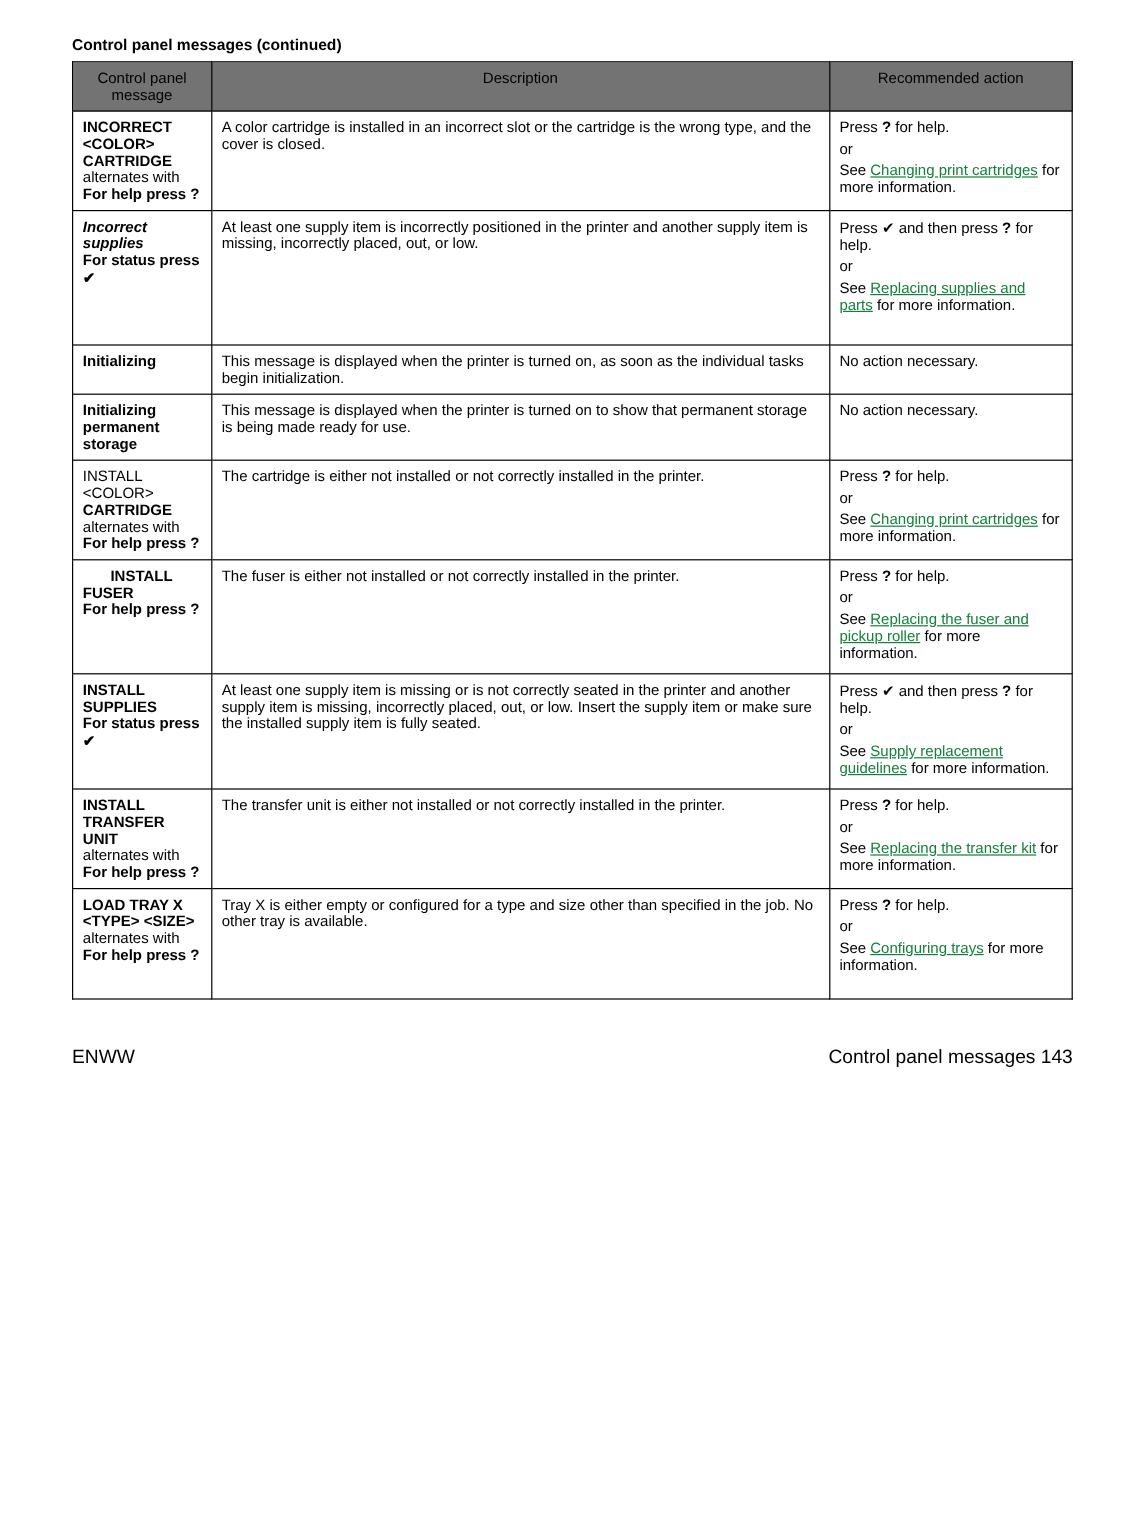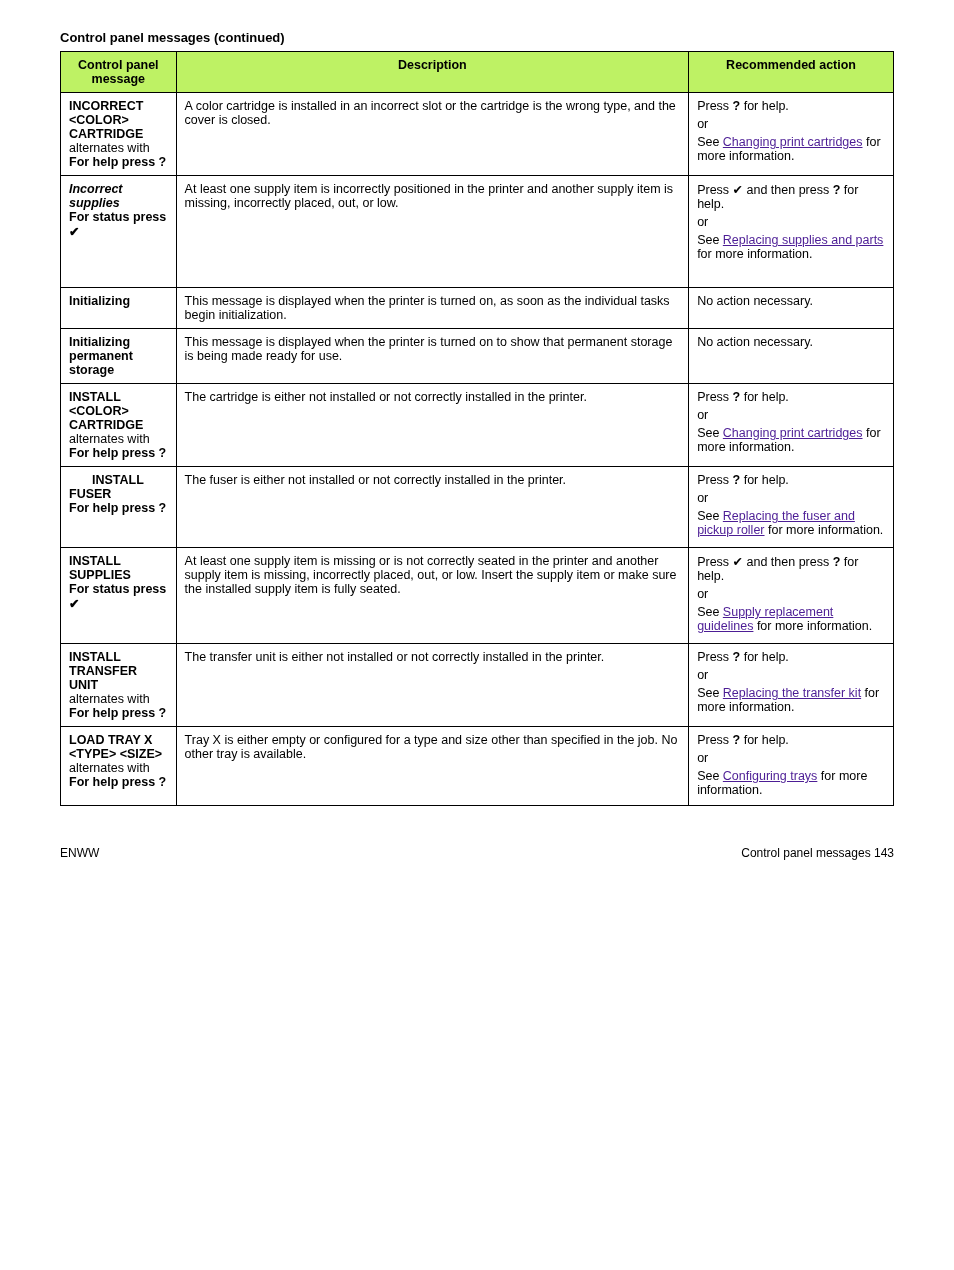--- a/index.html
+++ b/index.html
@@ -22,29 +22,29 @@
       border-collapse: collapse;
       border: 1px solid #000;
     }
     th, td {
       border: 1px solid #000;
       padding: 6px 8px;
       vertical-align: top;
       font-size: 12.5px;
     }
     th {
-      font-weight: bold;
-      background: #bef264;
+      font-weight: normal;
+      background: #737373;
     }
-    a { color: #4c1d95; text-decoration: underline; }
+    a { color: #15803d; text-decoration: underline; }
     .footer {
       display: flex;
       justify-content: space-between;
       margin-top: 40px;
-      font-size: 12px;
+      font-size: 16px;
     }
   </style>
 </head>
 <body>
 
 <p class="page-heading">Control panel messages (continued)</p>
 
 <table>
   <thead>
     <tr>
@@ -80,21 +80,21 @@
         </td>
       </tr>
       <tr>
         <td><span style="font-weight: bold;">Initializing</span><br><span style="font-weight: bold;">permanent storage</span></td>
         <td>This message is displayed when the printer is turned on to show that permanent storage is being made ready for use.</td>
         <td>
           <p style="margin-bottom: 4px;"><span>No action necessary.</span></p>
         </td>
       </tr>
       <tr>
-        <td><span style="font-weight: bold;">INSTALL &lt;COLOR&gt;</span><br><span style="font-weight: bold;">CARTRIDGE</span><br><span>alternates with</span><br><span style="font-weight: bold;">For help press ?</span></td>
+        <td><span style="font-weight: normal;">INSTALL &lt;COLOR&gt;</span><br><span style="font-weight: bold;">CARTRIDGE</span><br><span>alternates with</span><br><span style="font-weight: bold;">For help press ?</span></td>
         <td>The cartridge is either not installed or not correctly installed in the printer.</td>
         <td>
           <p style="margin-bottom: 4px;"><span>Press </span><span style="font-weight: bold;">?</span><span> for help.</span></p>
           <p style="margin-bottom: 4px;">or</p>
           <p style="margin-bottom: 4px;"><span>See </span><a href="#">Changing print cartridges</a><span> for more information.</span></p>
         </td>
       </tr>
       <tr>
         <td><span style="font-weight: bold; margin-left: 23px;">INSTALL FUSER</span><br><span style="font-weight: bold;">For help press ?</span></td>
         <td>The fuser is either not installed or not correctly installed in the printer.</td>
@@ -121,21 +121,21 @@
           <p style="margin-bottom: 4px;">or</p>
           <p style="margin-bottom: 4px;"><span>See </span><a href="#">Replacing the transfer kit</a><span> for more information.</span></p>
         </td>
       </tr>
       <tr>
         <td><span style="font-weight: bold;">LOAD TRAY X</span><br><span style="font-weight: bold;">&lt;TYPE&gt; &lt;SIZE&gt;</span><br><span>alternates with</span><br><span style="font-weight: bold;">For help press ?</span></td>
         <td>Tray X is either empty or configured for a type and size other than specified in the job. No other tray is available.</td>
         <td>
           <p style="margin-bottom: 4px;"><span>Press </span><span style="font-weight: bold;">?</span><span> for help.</span></p>
           <p style="margin-bottom: 4px;">or</p>
-          <p style="margin-bottom: 2px;"><span>See </span><a href="#">Configuring trays</a><span> for more information.</span></p>
+          <p style="margin-bottom: 15px;"><span>See </span><a href="#">Configuring trays</a><span> for more information.</span></p>
         </td>
       </tr>
     </tbody>
 </table>
 
 <div class="footer">
   <span>ENWW</span>
   <span>Control panel messages   143</span>
 </div>
 

